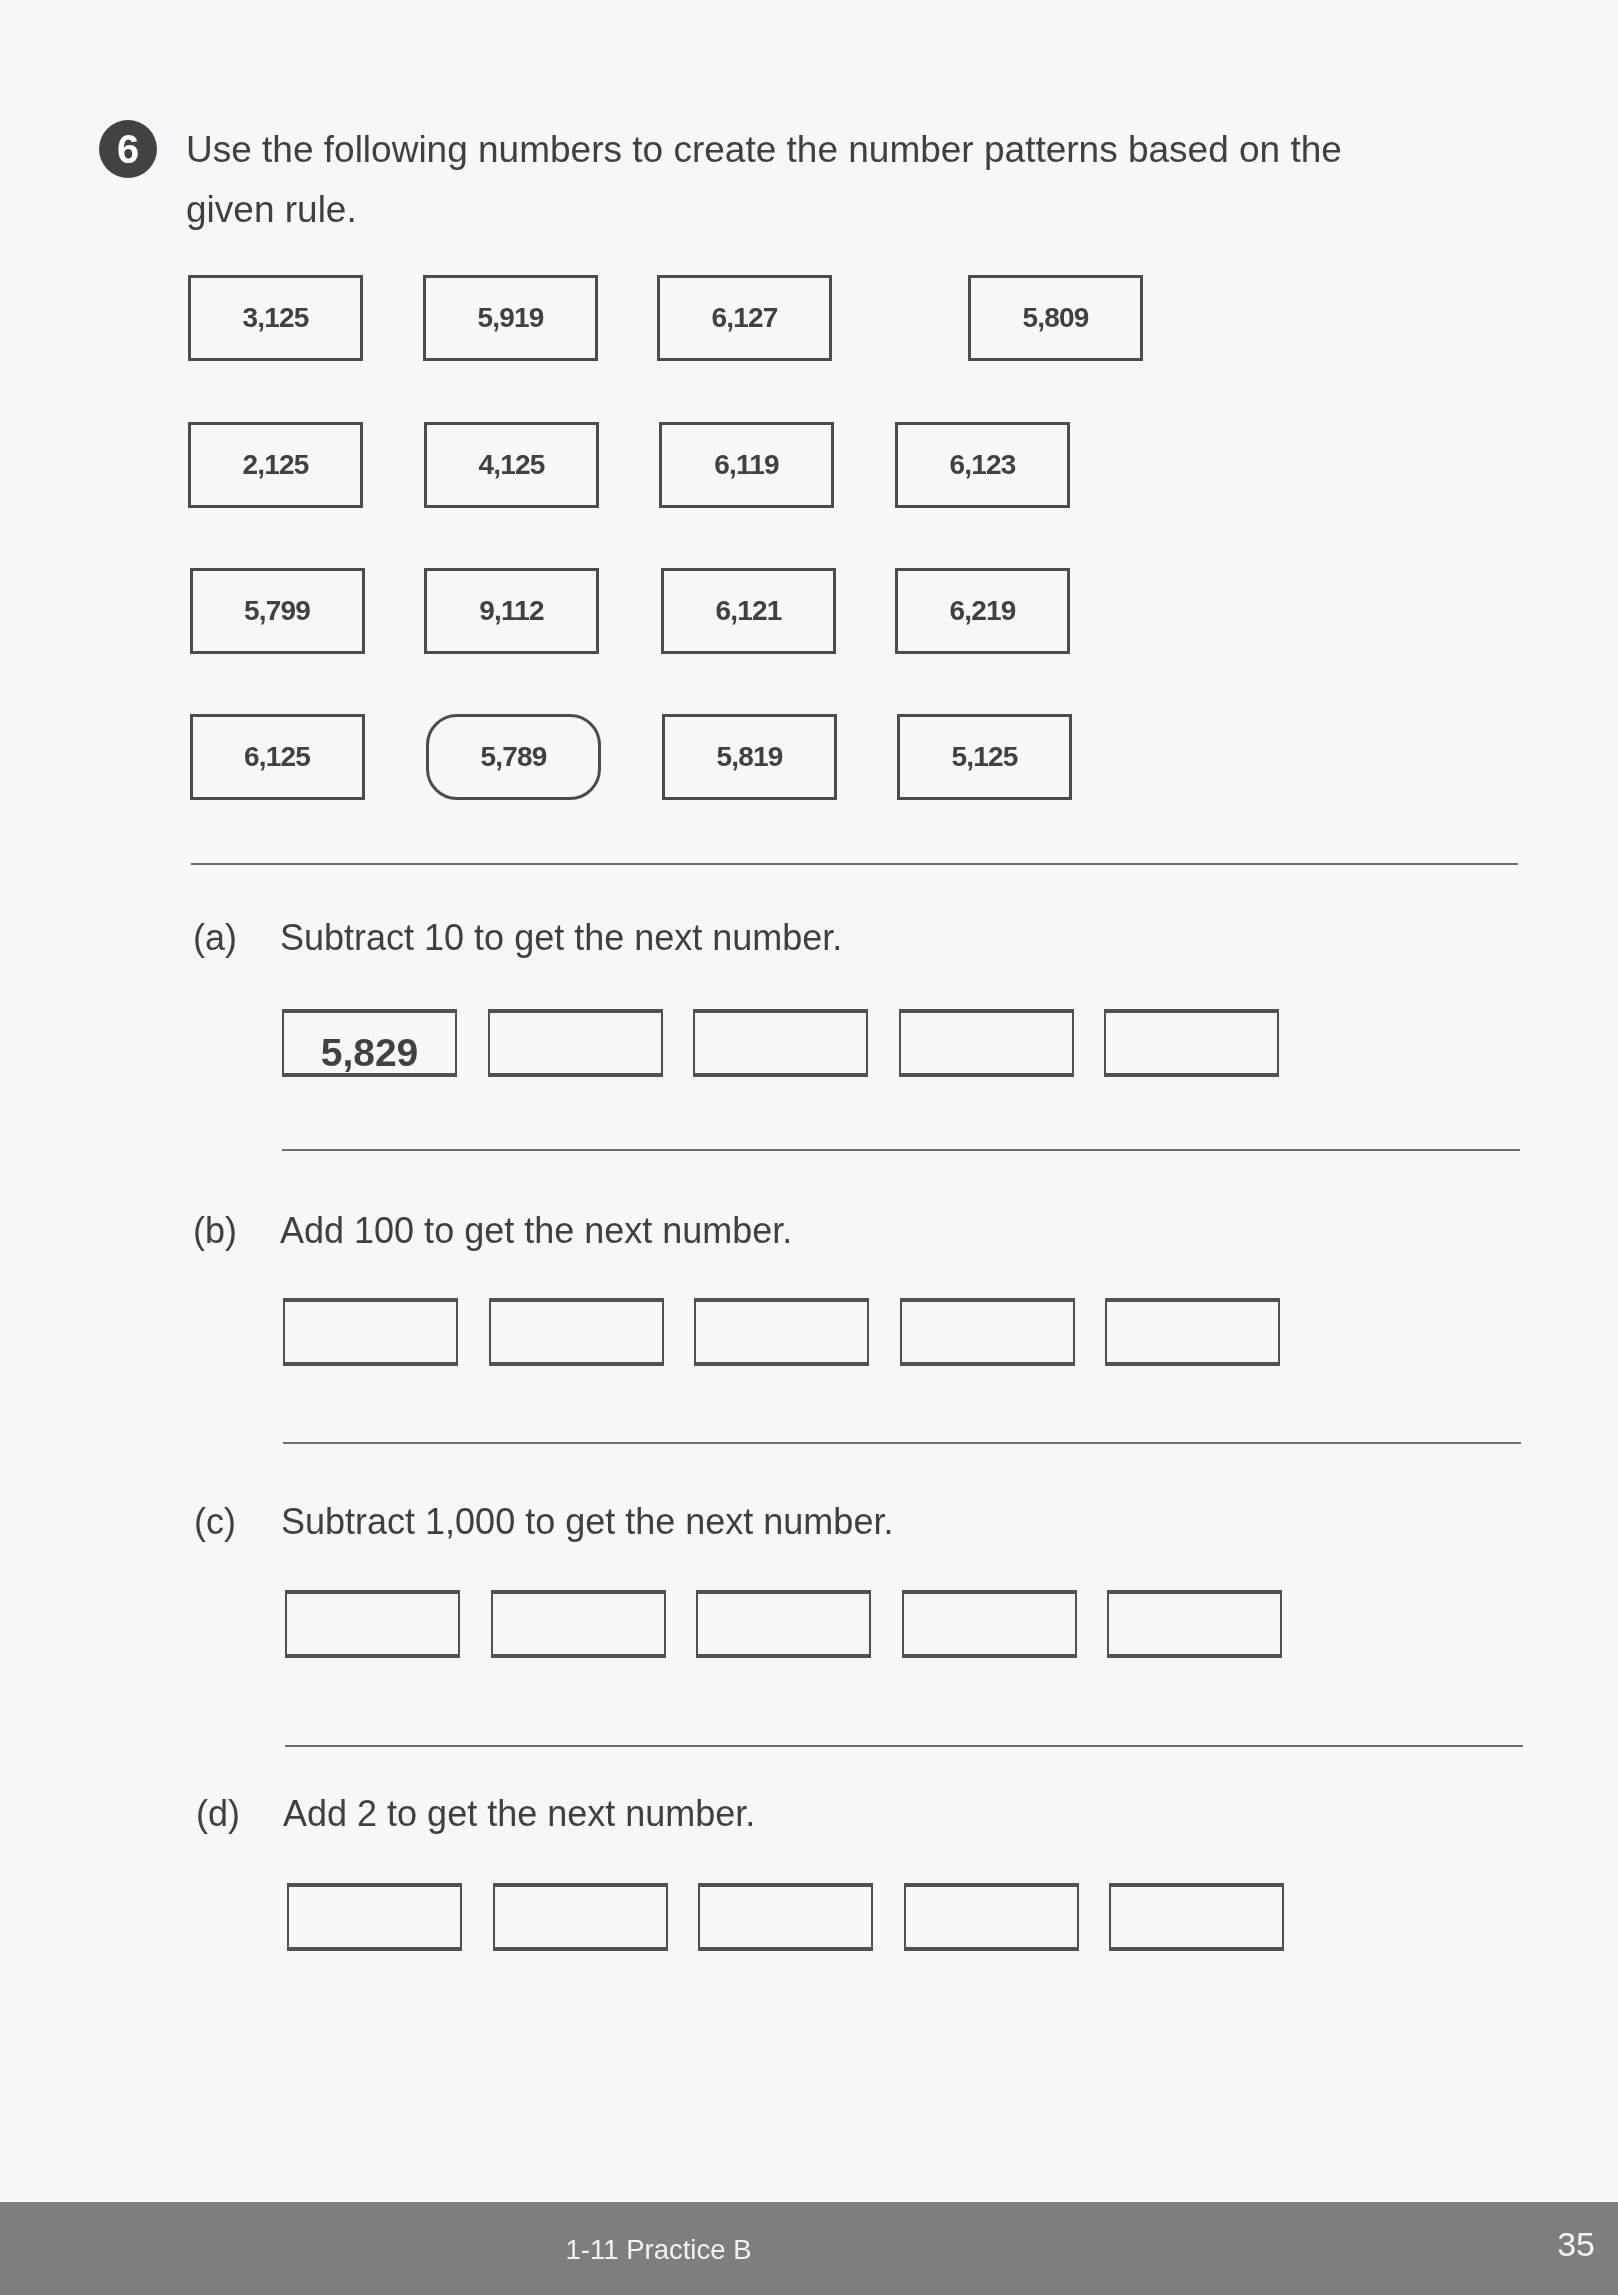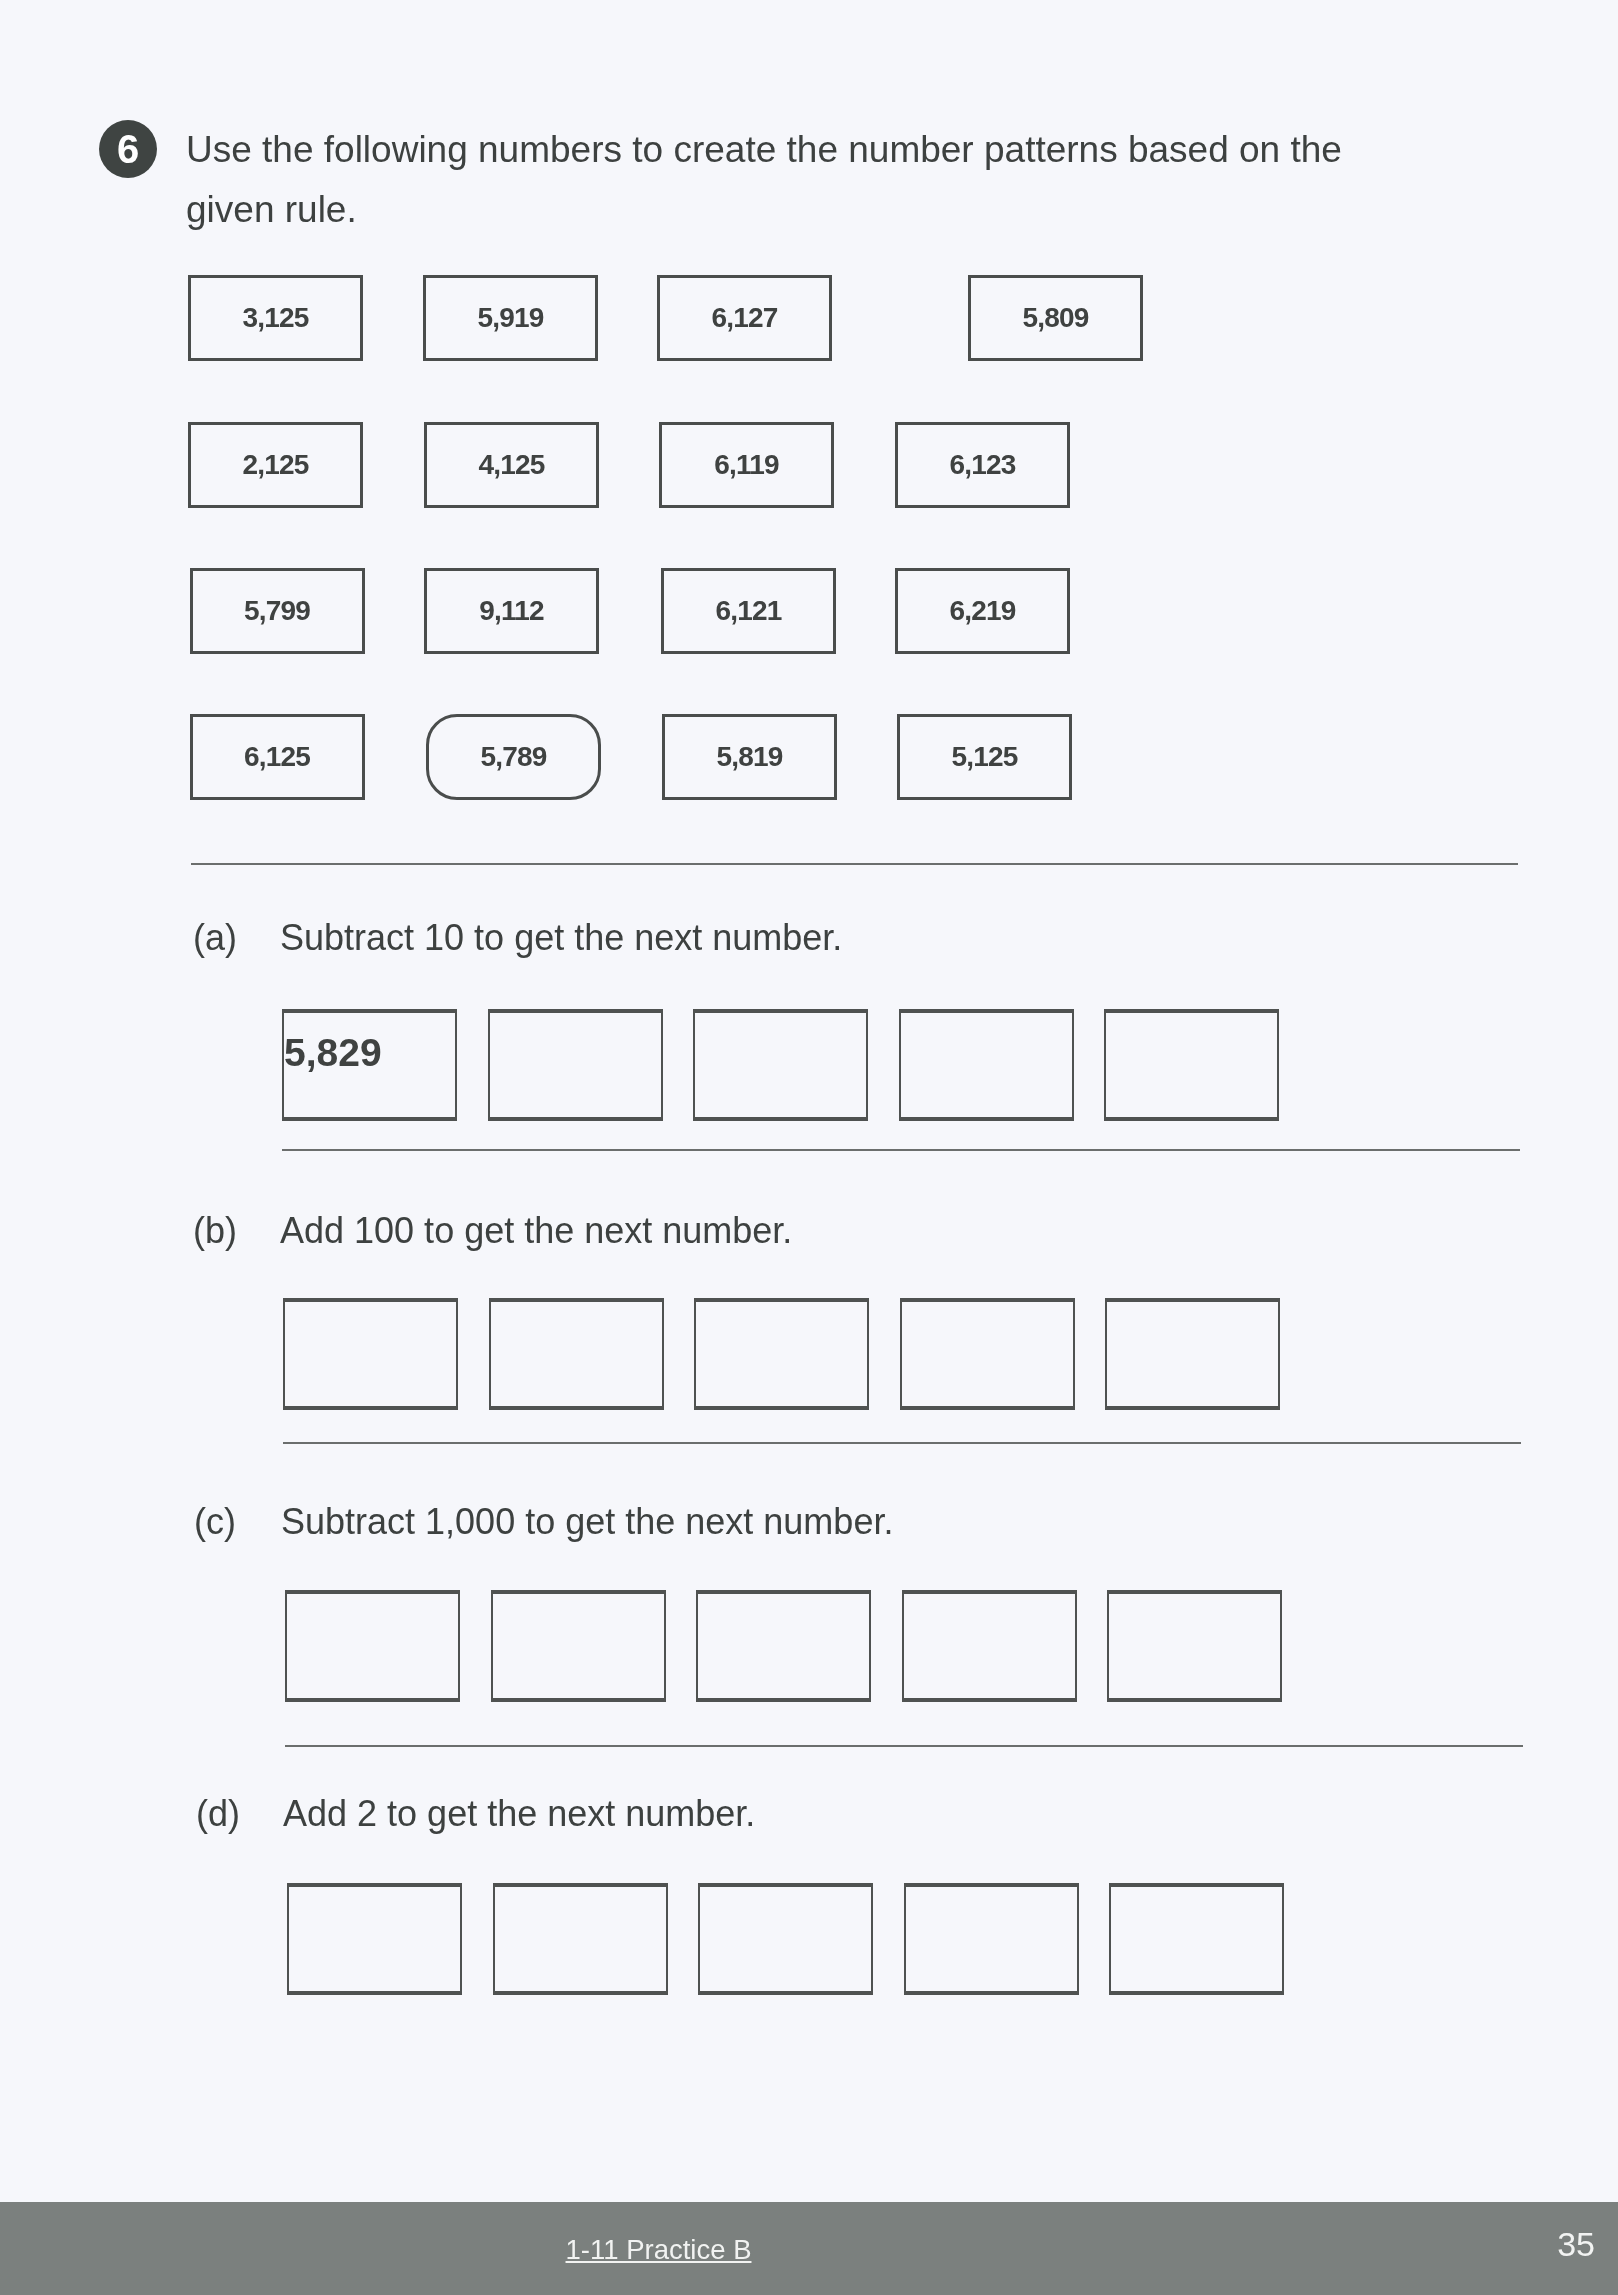--- a/index.html
+++ b/index.html
@@ -35,34 +35,34 @@
 
     .rule-line { position: absolute; height: 2.4px; background: #6b6e6d; }
 
     .part-label {
       position: absolute; font-size: 36px; line-height: 49px; color: #3d4140;
     }
     .part-label .letter { display: inline-block; width: 87px; }
 
     .answer-row { position: absolute; height: 87px; }
     .answer-box {
-      position: absolute; width: 175px; height: 112px;
+      position: absolute; width: 175px; height: 68px;
       border: 2.4px solid #4f5251; border-top-width: 4px; border-bottom-width: 4px;
       background: transparent;
       font-weight: bold; font-size: 39px; line-height: 79px;
-      text-align: left; color: #3f4241;
+      text-align: center; color: #3f4241;
     }
 
     .footer {
       position: absolute; left: 0; top: 2202px; width: 1619px; height: 94px;
       background: #7b807e;
     }
     .footer-title {
       position: absolute; left: 0; width: 1317px; top: 32px;
-      text-align: center; color: #f2f3f2; font-size: 27.5px; text-decoration: underline;
+      text-align: center; color: #f2f3f2; font-size: 27.5px;
     }
     .footer-page {
       position: absolute; right: 24px; top: 23px; color: #f2f3f2; font-size: 34px;
     }
   </style>
 </head>
 <body>
 
 <div class="page">
 

